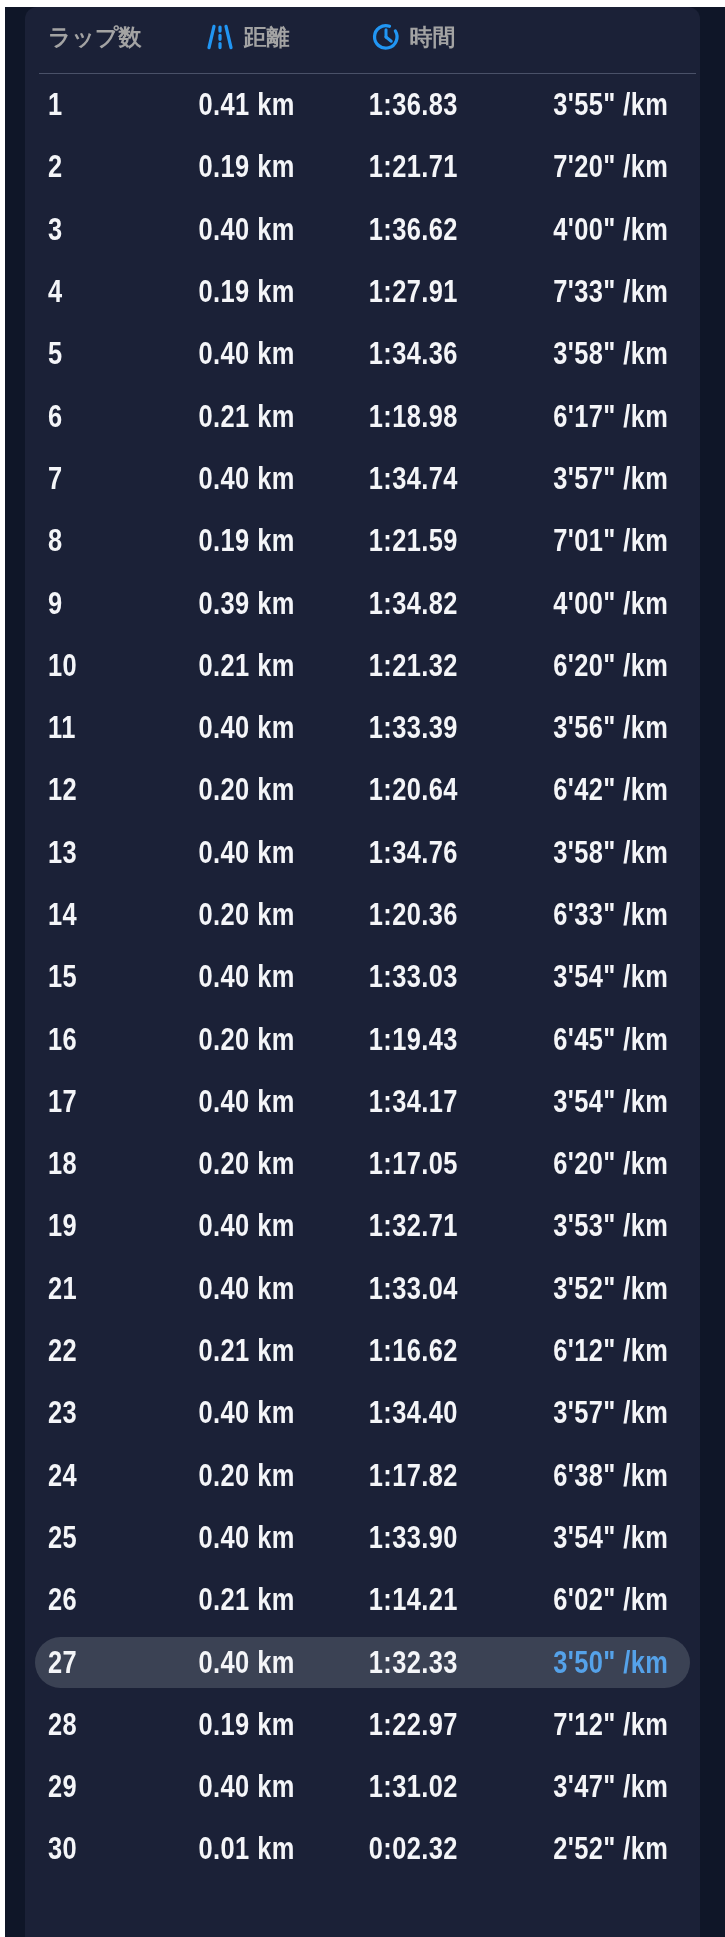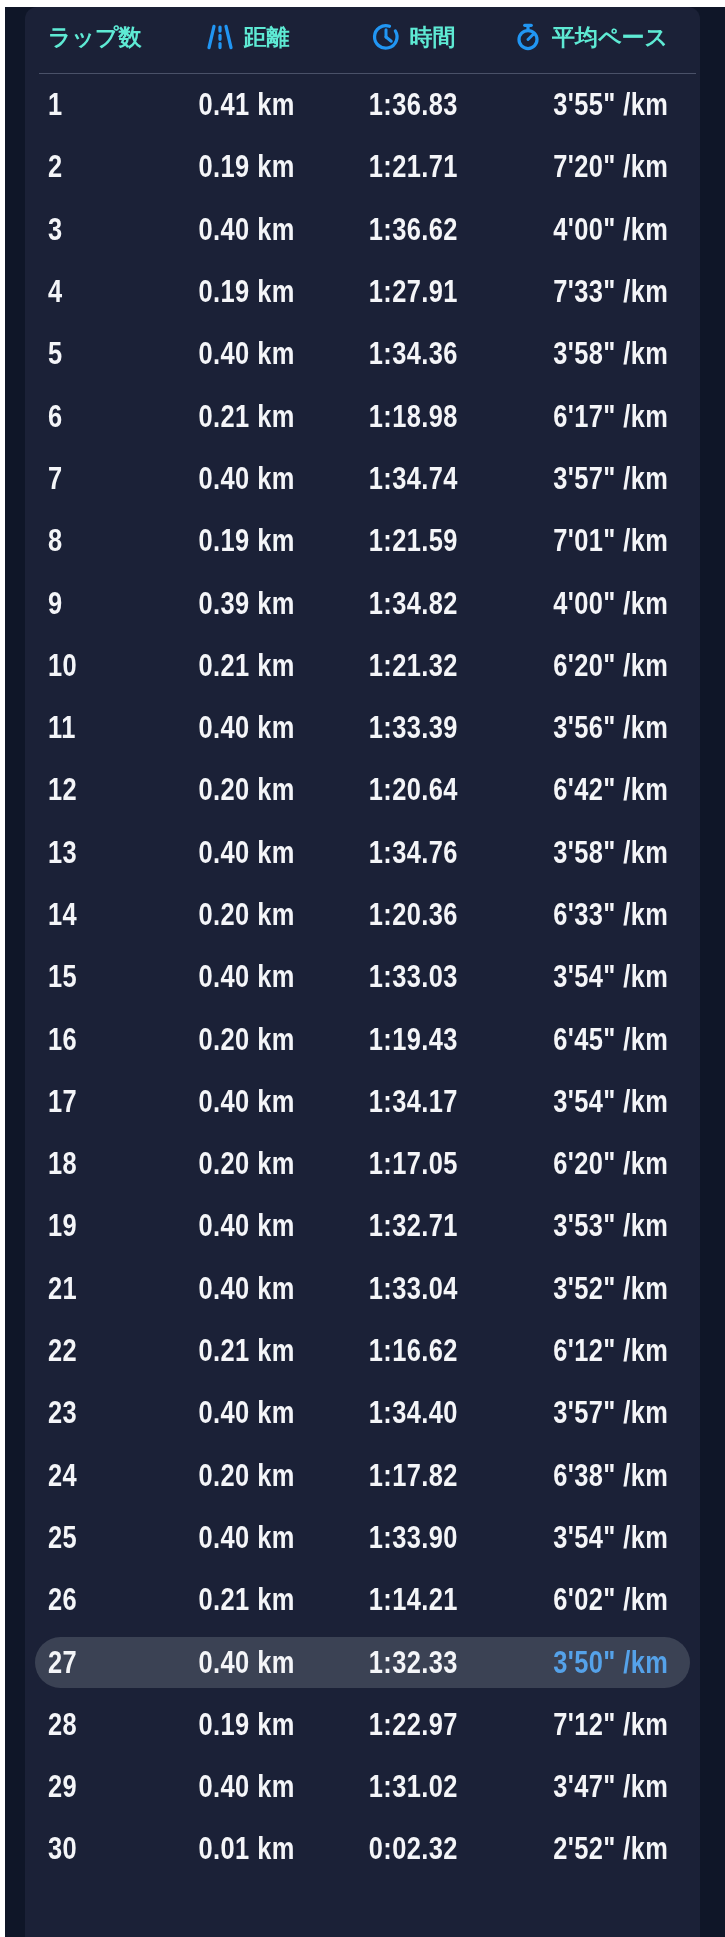--- a/index.html
+++ b/index.html
@@ -14,21 +14,21 @@
     position:absolute;left:20px;top:0;width:675px;height:1930px;
     background:#1b2137;border-radius:12px 12px 0 0;
     display:flex;flex-direction:column;
   }
 
   .lap-header{
     height:60px;flex:0 0 60px;
     display:grid;grid-template-columns:92px 214px 118px 1fr;
     align-items:center;
     padding:0 32px 0 23px;
-    color:#5eead4;font-size:23px;font-weight:700;
+    color:#a3a3a3;font-size:23px;font-weight:700;
   }
   .hcell{display:flex;align-items:center;gap:9px;white-space:nowrap;}
   .hcell.c1{justify-content:flex-start;}
   .hcell.c2,.hcell.c3{justify-content:center;font-family:Liberation Serif, serif;}
   .hcell.c4{justify-content:flex-end;}
   .hicon{width:30px;height:30px;flex:0 0 auto;display:block;}
 
   .divider{
     height:0;border-top:1.5px solid #4a5168;
     margin:6px 4px 0 14px;flex:0 0 auto;
@@ -78,31 +78,20 @@
       <div class="hcell c3">
         <svg class="hicon" viewBox="0 0 24 24">
           <g stroke="#2196f3" fill="none" stroke-linecap="round">
             <path d="M 14.8 3.4 A 9 9 0 1 0 19.5 7.2" stroke-width="2.6"></path>
             <line x1="12" y1="12" x2="12" y2="6.2" stroke-width="2.4"></line>
             <line x1="12" y1="12" x2="16.2" y2="15.4" stroke-width="2.4"></line>
           </g>
         </svg>
         <span>時間</span>
       </div>
-      <div class="hcell c4">
-        <svg class="hicon" viewBox="0 0 24 24">
-          <g stroke="#2196f3" fill="none" stroke-linecap="round">
-            <circle cx="12" cy="14" r="7.2" stroke-width="2.6"></circle>
-            <line x1="12" y1="14" x2="16.2" y2="9.8" stroke-width="2.4"></line>
-            <line x1="12" y1="4" x2="12" y2="6.4" stroke-width="2.6"></line>
-            <line x1="9.4" y1="2.6" x2="14.6" y2="2.6" stroke-width="2.6"></line>
-          </g>
-        </svg>
-        <span>平均ペース</span>
-      </div>
     </div>
 
     <div class="divider"></div>
 
     <div class="rows" id="rows">
         <div class="lap-row">
     <span class="cell c1">1</span>
     <span class="cell c2">0.41 km</span>
     <span class="cell c3">1:36.83</span>
     <span class="cell c4">3'55" /km</span>

